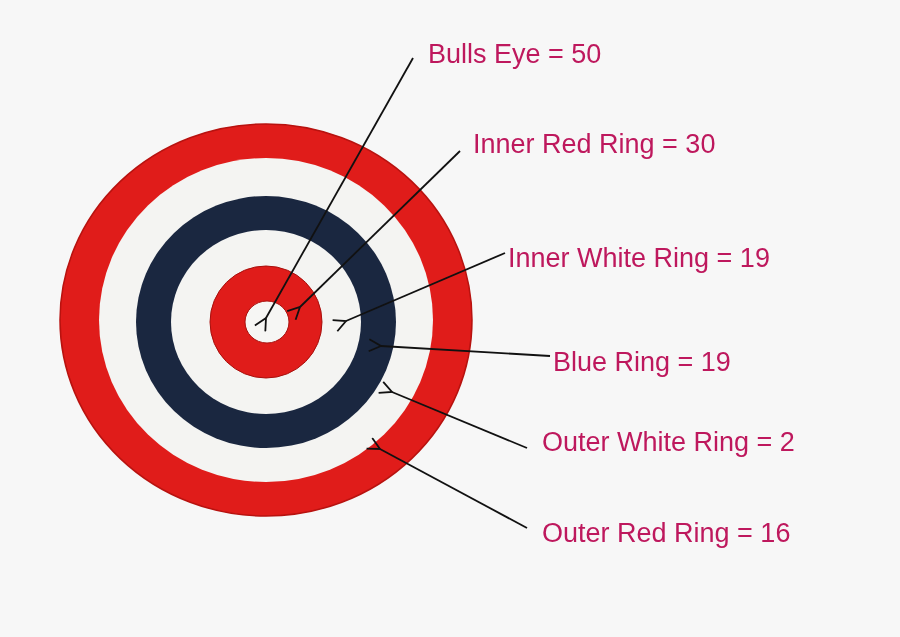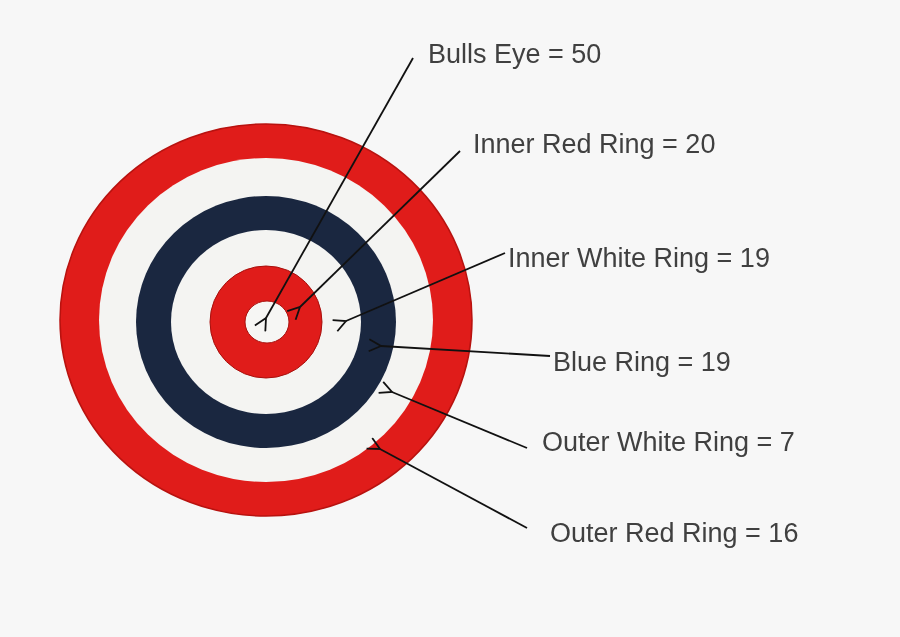--- a/index.html
+++ b/index.html
@@ -6,21 +6,21 @@
     body {
       width: 900px; height: 637px; overflow: hidden;
       background: #f7f7f7;
       font-family: "Liberation Sans", "DejaVu Sans", sans-serif;
       position: relative;
     }
     #diagram { position: absolute; left: 0; top: 0; }
     .label {
       position: absolute;
       font-size: 27px;
-      color: #404040;
+      color: #be185d;
       white-space: nowrap;
       line-height: 1;
     }
   </style>
 </head>
 <body>
 
 <svg id="diagram" width="900" height="637" viewBox="0 0 900 637">
   <defs>
     <marker id="arrowhead" markerWidth="14" markerHeight="14" refX="1" refY="7" orient="auto" markerUnits="userSpaceOnUse">
@@ -41,17 +41,17 @@
     <line x1="413" y1="58" x2="266" y2="318" marker-end="url(#arrowhead)"></line>
     <line x1="460" y1="151" x2="300" y2="307" marker-end="url(#arrowhead)"></line>
     <line x1="505" y1="253" x2="346" y2="321" marker-end="url(#arrowhead)"></line>
     <line x1="550" y1="356" x2="381" y2="346" marker-end="url(#arrowhead)"></line>
     <line x1="527" y1="448" x2="392" y2="392" marker-end="url(#arrowhead)"></line>
     <line x1="527" y1="528" x2="380" y2="449" marker-end="url(#arrowhead)"></line>
   </g>
 </svg>
 
 <div class="label" style="left:428px; top:41px;">Bulls Eye = 50</div>
-<div class="label" style="left:473px; top:131px;">Inner Red Ring = 20</div>
+<div class="label" style="left:473px; top:131px;">Inner Red Ring = 30</div>
 <div class="label" style="left:508px; top:245px;text-align:right;">Inner White Ring = 19</div>
 <div class="label" style="left:553px; top:349px;">Blue Ring = 19</div>
-<div class="label" style="left:542px; top:429px;">Outer White Ring = 7</div>
-<div class="label" style="left:542px; top:520px;margin-left:8px;">Outer Red Ring = 16</div>
+<div class="label" style="left:542px; top:429px;">Outer White Ring = 2</div>
+<div class="label" style="left:542px; top:520px;">Outer Red Ring = 16</div>
 
 </body></html>

